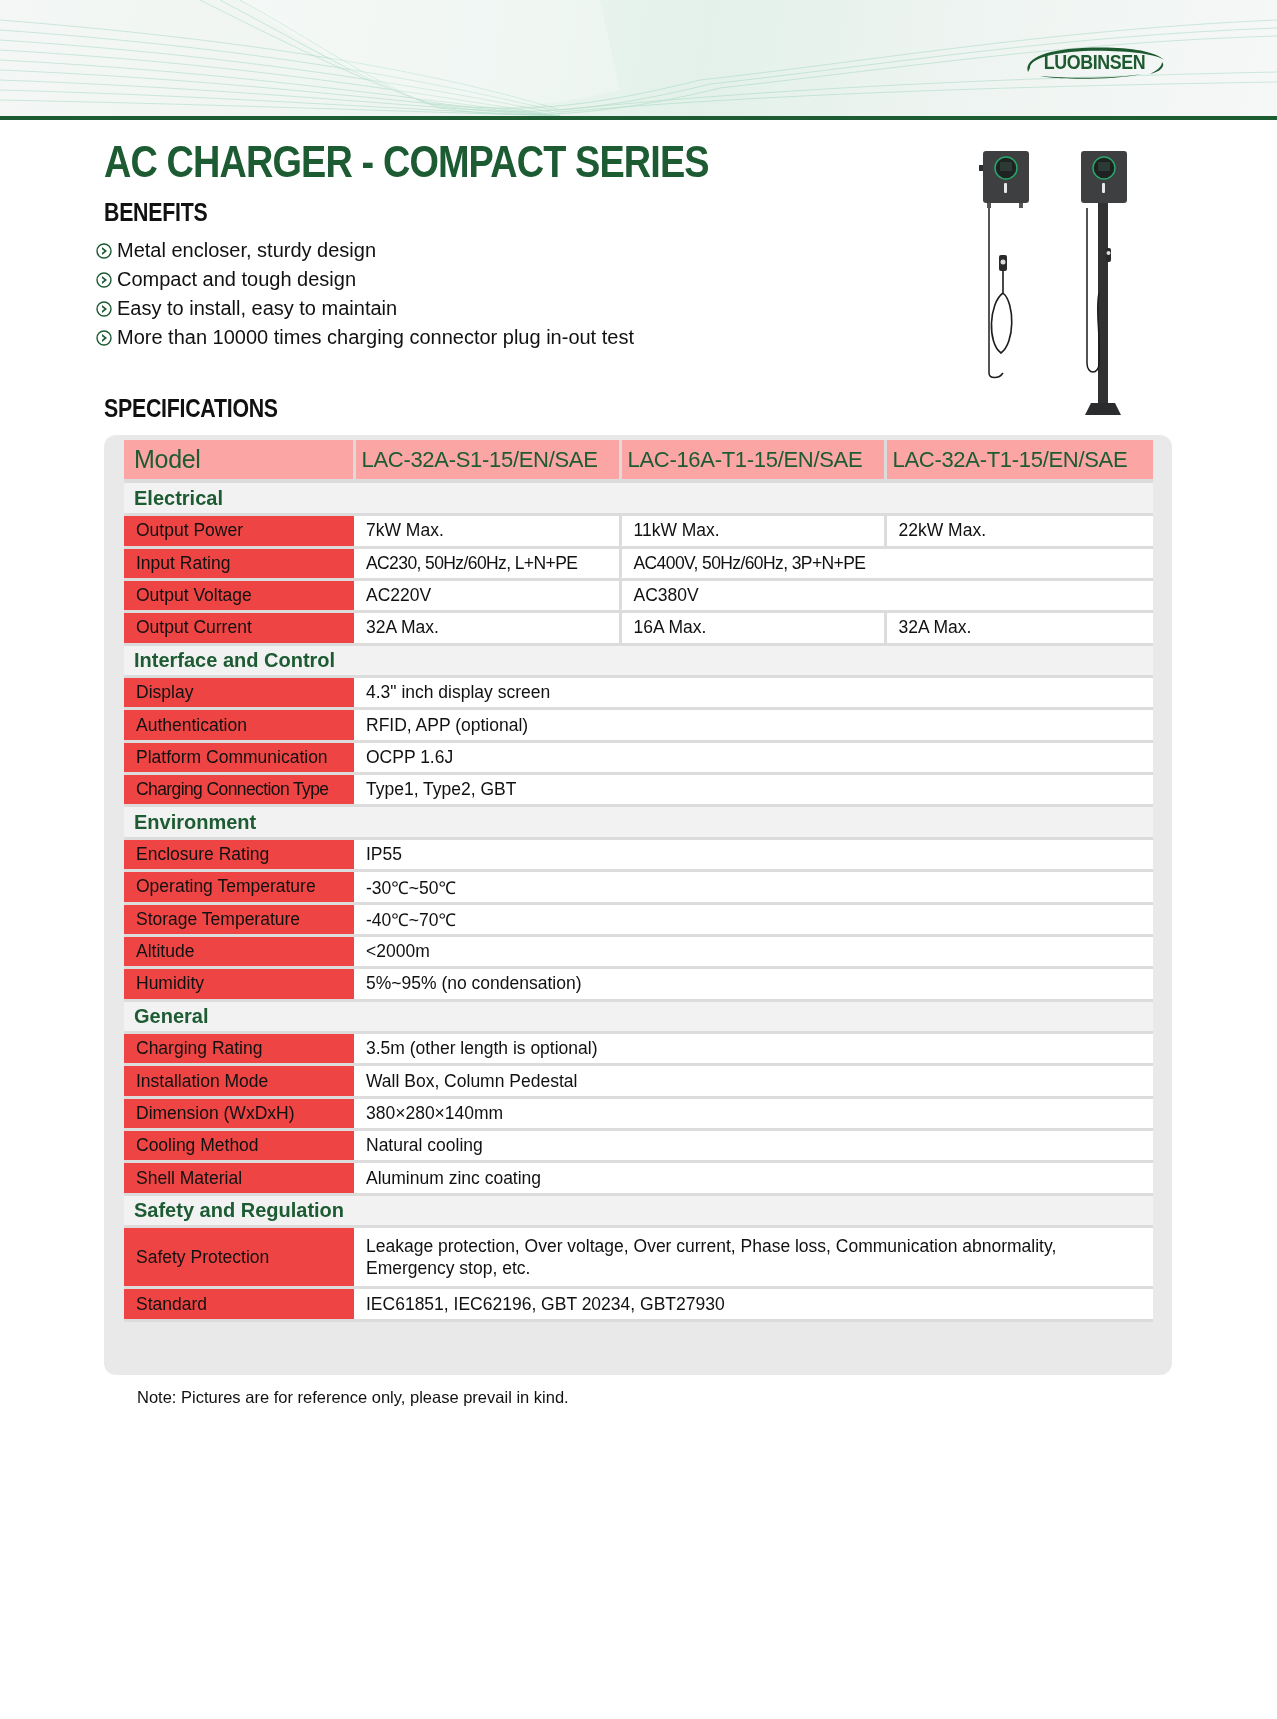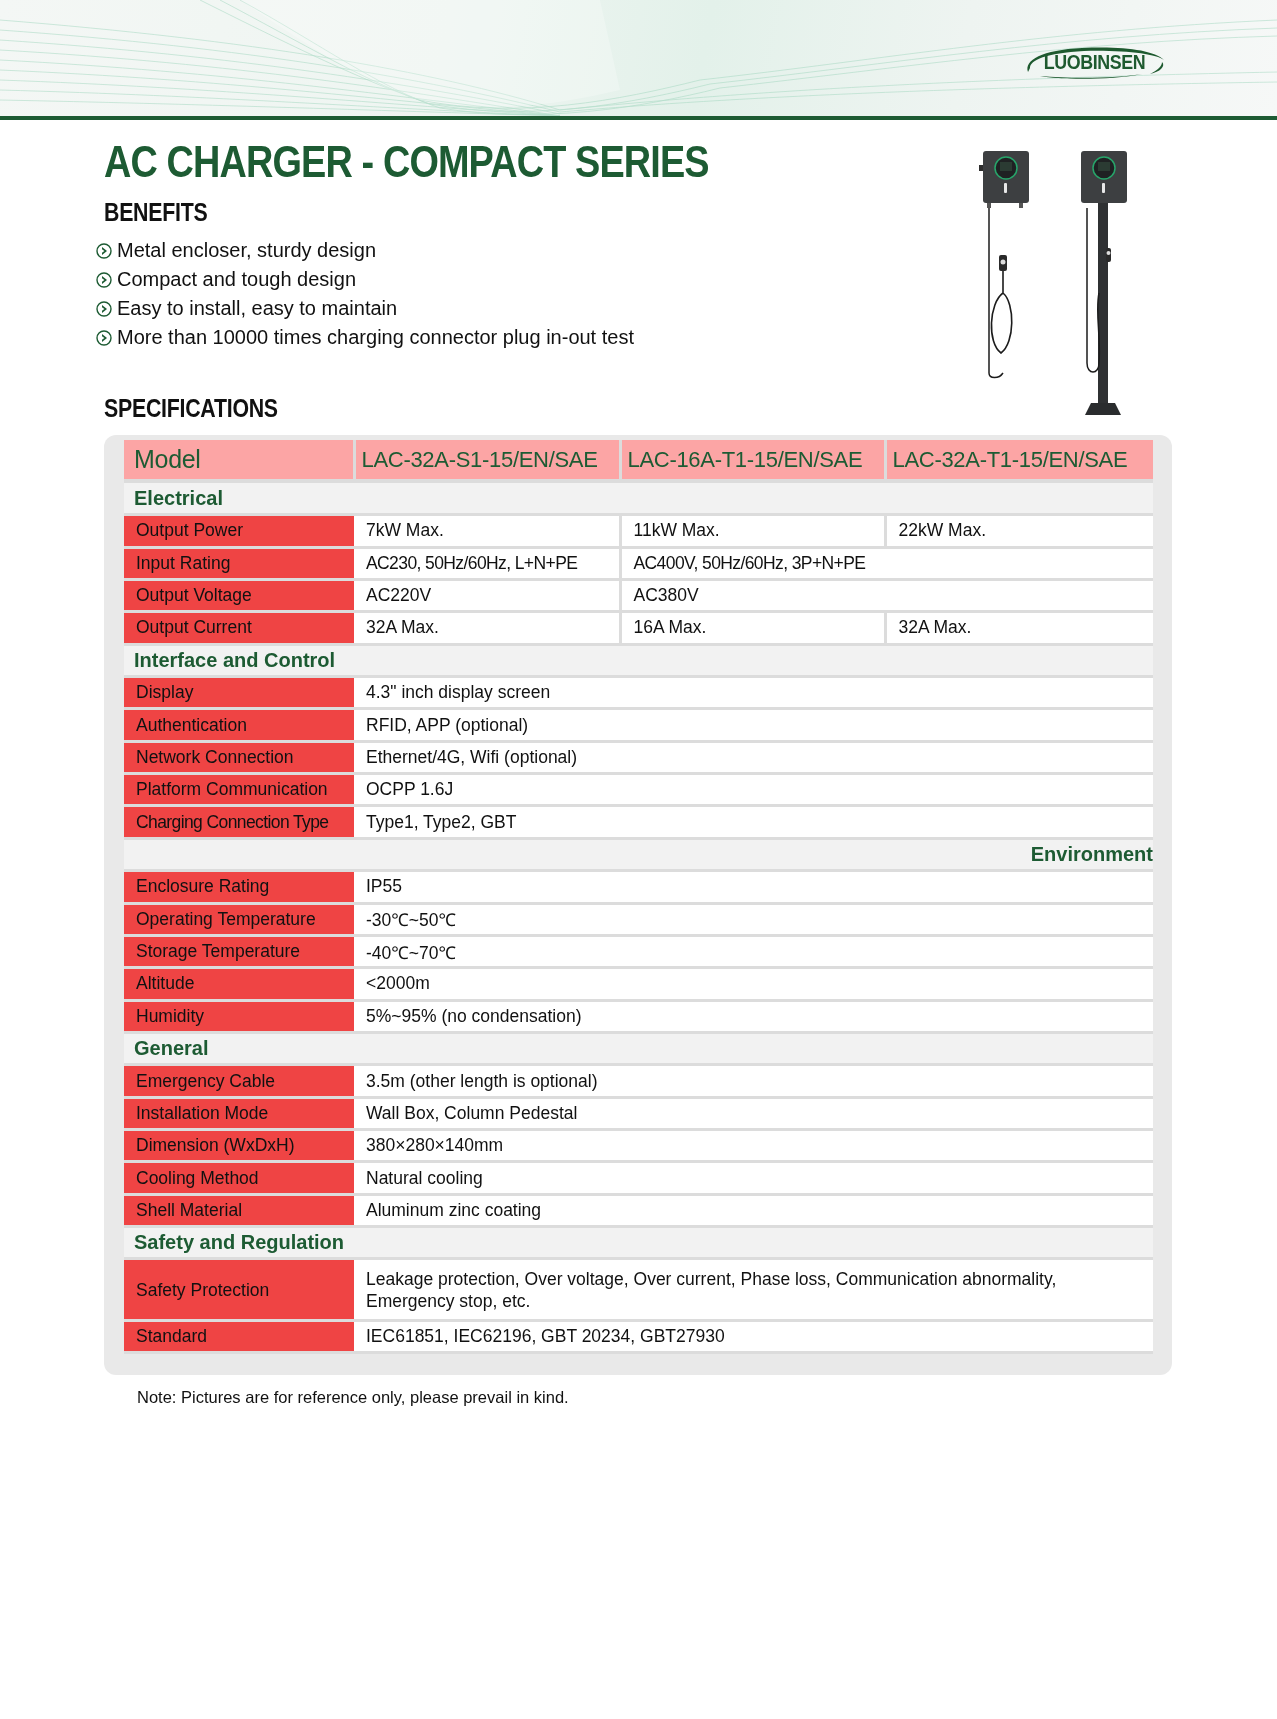--- a/index.html
+++ b/index.html
@@ -179,34 +179,30 @@
       </tr>
   <tr class="row">
         <td class="lbl" style="height: 29.3704px;">Display</td>
         <td class="val" colspan="3" style="height: 29.3704px;">4.3" inch display screen</td>
       </tr>
   <tr class="row">
         <td class="lbl" style="height: 29.3704px;">Authentication</td>
         <td class="val" colspan="3" style="height: 29.3704px; margin-top: 36px;">RFID, APP (optional)</td>
       </tr>
   <tr class="row">
-        <td class="lbl" style="height: 29.3704px;">Network Connection</td>
-        <td class="val" colspan="3" style="height: 29.3704px;">Ethernet/4G, Wifi (optional)</td>
-      </tr>
-  <tr class="row">
         <td class="lbl" style="height: 29.3704px;">Platform Communication</td>
         <td class="val" colspan="3" style="height: 29.3704px;">OCPP 1.6J</td>
       </tr>
   <tr class="row">
         <td class="lbl small" style="height: 29.3704px;">Charging Connection Type</td>
         <td class="val" colspan="3" style="height: 29.3704px;">Type1, Type2, GBT</td>
       </tr>
 
   <tr class="section">
-        <td colspan="4" style="height: 29.3704px; text-align: right;">Environment</td>
+        <td colspan="4" style="height: 29.3704px;">Environment</td>
       </tr>
   <tr class="row">
         <td class="lbl" style="height: 29.3704px;">Enclosure Rating</td>
         <td class="val" colspan="3" style="height: 29.3704px;">IP55</td>
       </tr>
   <tr class="row">
         <td class="lbl" style="height: 29.3704px;">Operating Temperature</td>
         <td class="val" colspan="3" style="height: 29.3704px;">-30℃~50℃</td>
       </tr>
   <tr class="row">
@@ -219,21 +215,21 @@
       </tr>
   <tr class="row">
         <td class="lbl" style="height: 29.3704px;">Humidity</td>
         <td class="val" colspan="3" style="height: 29.3704px;">5%~95% (no condensation)</td>
       </tr>
 
   <tr class="section">
         <td colspan="4" style="height: 29.3704px;">General</td>
       </tr>
   <tr class="row">
-        <td class="lbl" style="height: 29.3704px;">Emergency Cable</td>
+        <td class="lbl" style="height: 29.3704px;">Charging Rating</td>
         <td class="val" colspan="3" style="height: 29.3704px;">3.5m (other length is optional)</td>
       </tr>
   <tr class="row">
         <td class="lbl" style="height: 29.3704px;">Installation Mode</td>
         <td class="val" colspan="3" style="height: 29.3704px;">Wall Box, Column Pedestal</td>
       </tr>
   <tr class="row">
         <td class="lbl" style="height: 29.3704px;">Dimension (WxDxH)</td>
         <td class="val" colspan="3" style="height: 29.3704px;">380×280×140mm</td>
       </tr>

